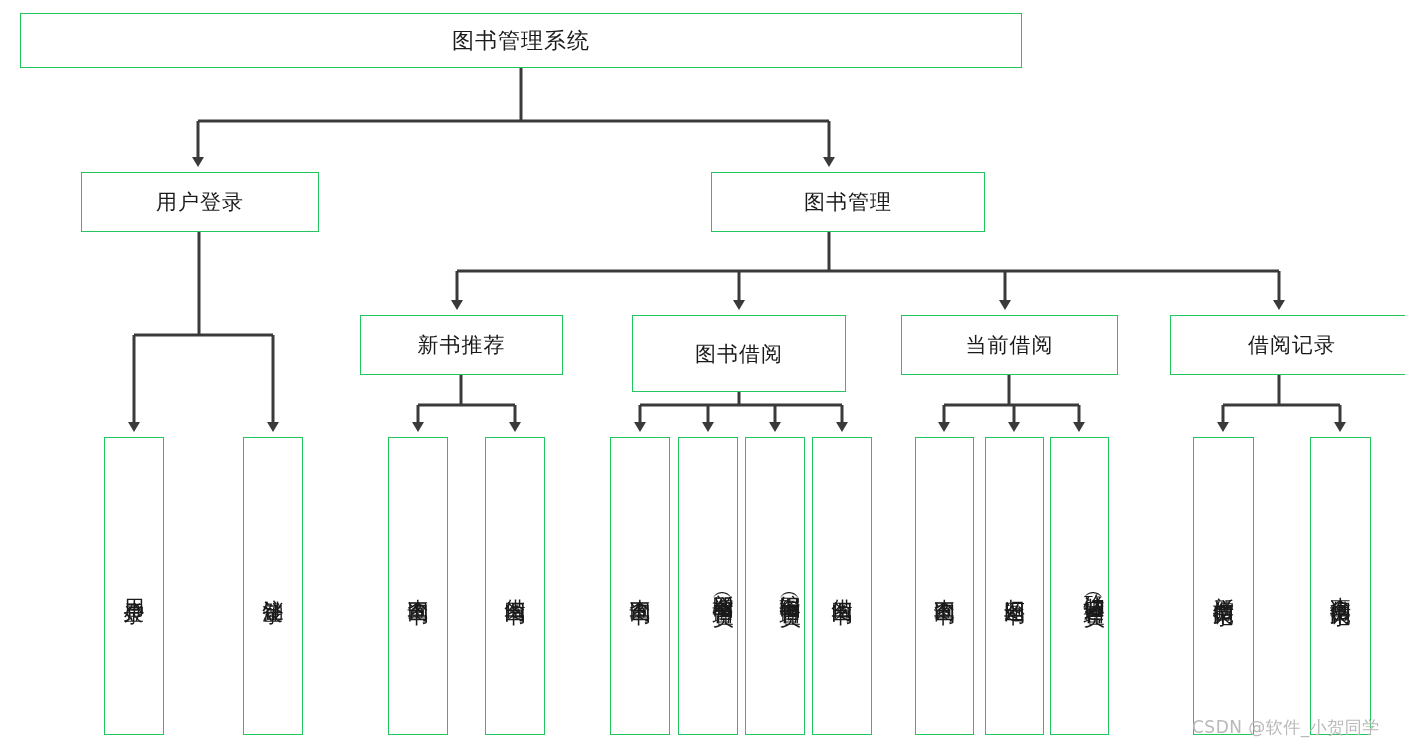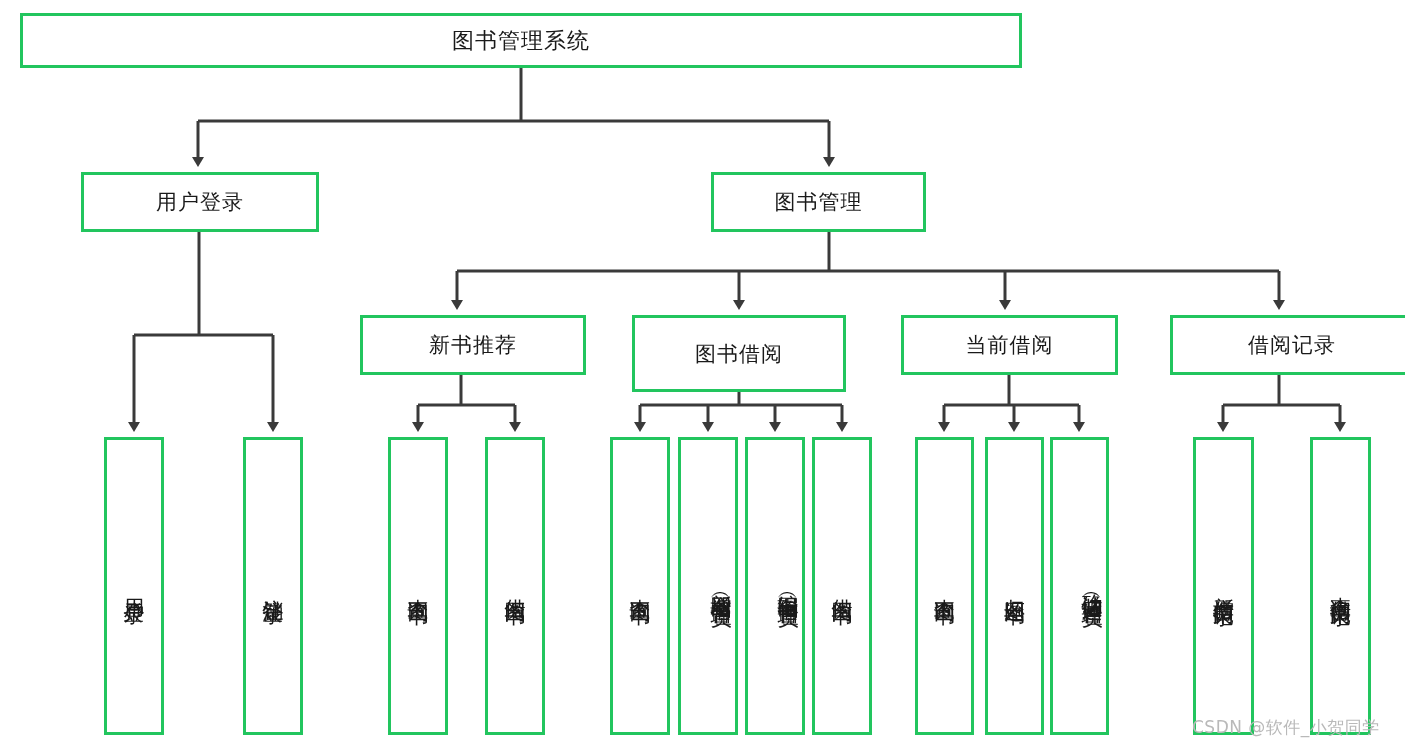--- a/index.html
+++ b/index.html
@@ -13,21 +13,21 @@
   #canvas {
     position: relative;
     width: 1405px;
     height: 747px;
     background: #ffffff;
     overflow: hidden;
   }
   .node {
     position: absolute;
     box-sizing: border-box;
-    border: 3px solid #22c55e;
+    border: 1px solid #22c55e;
     background: #ffffff;
     display: flex;
     align-items: center;
     justify-content: center;
     color: #1a1a1a;
   }
   .node.horiz {
     font-size: 21px;
     letter-spacing: 1px;
   }
@@ -118,25 +118,25 @@
     </g>
   </svg>
 
   <div class="node horiz root" style="left:20px; top:13px; width:1002px; height:55px;">
     <span>图书管理系统</span>
   </div>
 
   <div class="node horiz" style="left:81px; top:172px; width:238px; height:60px;">
     <span>用户登录</span>
   </div>
-  <div class="node horiz" style="left:711px; top:172px; width:215px; height:60px;text-align:center;">
+  <div class="node horiz" style="left:711px; top:172px; width:274px; height:60px;text-align:center;">
     <span>图书管理</span>
   </div>
 
-  <div class="node horiz" style="left:360px; top:315px; width:226px; height:60px;">
+  <div class="node horiz" style="left:360px; top:315px; width:203px; height:60px;">
     <span>新书推荐</span>
   </div>
   <div class="node horiz" style="left:632px; top:315px; width:214px; height:77px;">
     <span>图书借阅</span>
   </div>
   <div class="node horiz" style="left:901px; top:315px; width:217px; height:60px;">
     <span>当前借阅</span>
   </div>
   <div class="node horiz" style="left:1170px; top:315px; width:244px; height:60px;">
     <span>借阅记录</span>

